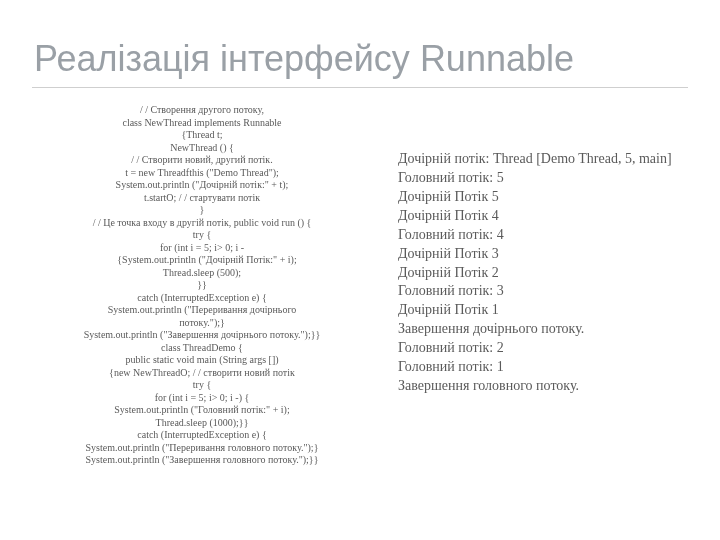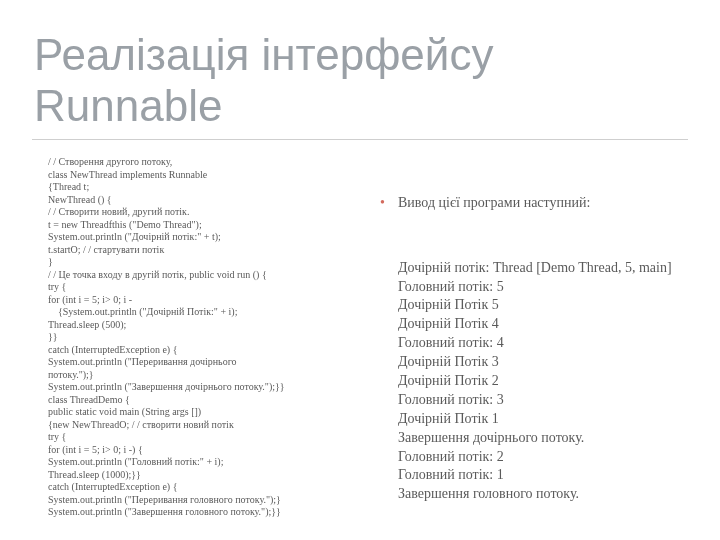--- a/index.html
+++ b/index.html
@@ -16,23 +16,23 @@
     box-sizing: border-box;
     width: 720px;
     height: 540px;
     padding: 22px 32px 12px 32px;
     position: relative;
   }
   .title {
     font-family: "Segoe UI Light", "Segoe UI", Arial, sans-serif;
     font-weight: 300;
     color: #9aa0a6;
-    font-size: 44px;
+    font-size: 36px;
     line-height: 1.15;
-    margin: 8px 0 8px 2px;
+    margin: 16px 0 8px 2px;
   }
   .title-rule {
     border: 0;
     border-top: 1px solid #cfcfcf;
     margin: 0 0 16px 0;
   }
   .columns {
     display: flex;
     gap: 24px;
   }
@@ -41,20 +41,21 @@
   }
   .col-left {
     padding-left: 16px;
   }
   .code {
     font-family: Georgia, "Times New Roman", serif;
     font-size: 10px;
     line-height: 1.25;
     white-space: pre-wrap;
     color: #5a5a5a;
+    text-align: center;
   }
   .right-text {
     font-family: Georgia, "Times New Roman", serif;
     font-size: 14px;
     line-height: 1.35;
     color: #5a5a5a;
     white-space: pre-wrap;
     position: relative;
   }
   .bullet-line {
@@ -109,21 +110,20 @@
 try {
 for (int i = 5; i&gt; 0; i -) {
 System.out.println ("Головний потік:" + i);
 Thread.sleep (1000);}}
 catch (InterruptedException e) {
 System.out.println ("Переривання головного потоку.");}
 System.out.println ("Завершення головного потоку.");}}</div>
     </div>
     <div class="col-right">
       <div class="right-text">
-        <span class="bullet-line">Вивод цієї програми наступний:</span>
         <span class="rest-lines">Дочірній потік: Thread [Demo Thread, 5, main]
 Головний потік: 5
 Дочірній Потік 5
 Дочірній Потік 4
 Головний потік: 4
 Дочірній Потік 3
 Дочірній Потік 2
 Головний потік: 3
 Дочірній Потік 1
 Завершення дочірнього потоку.

